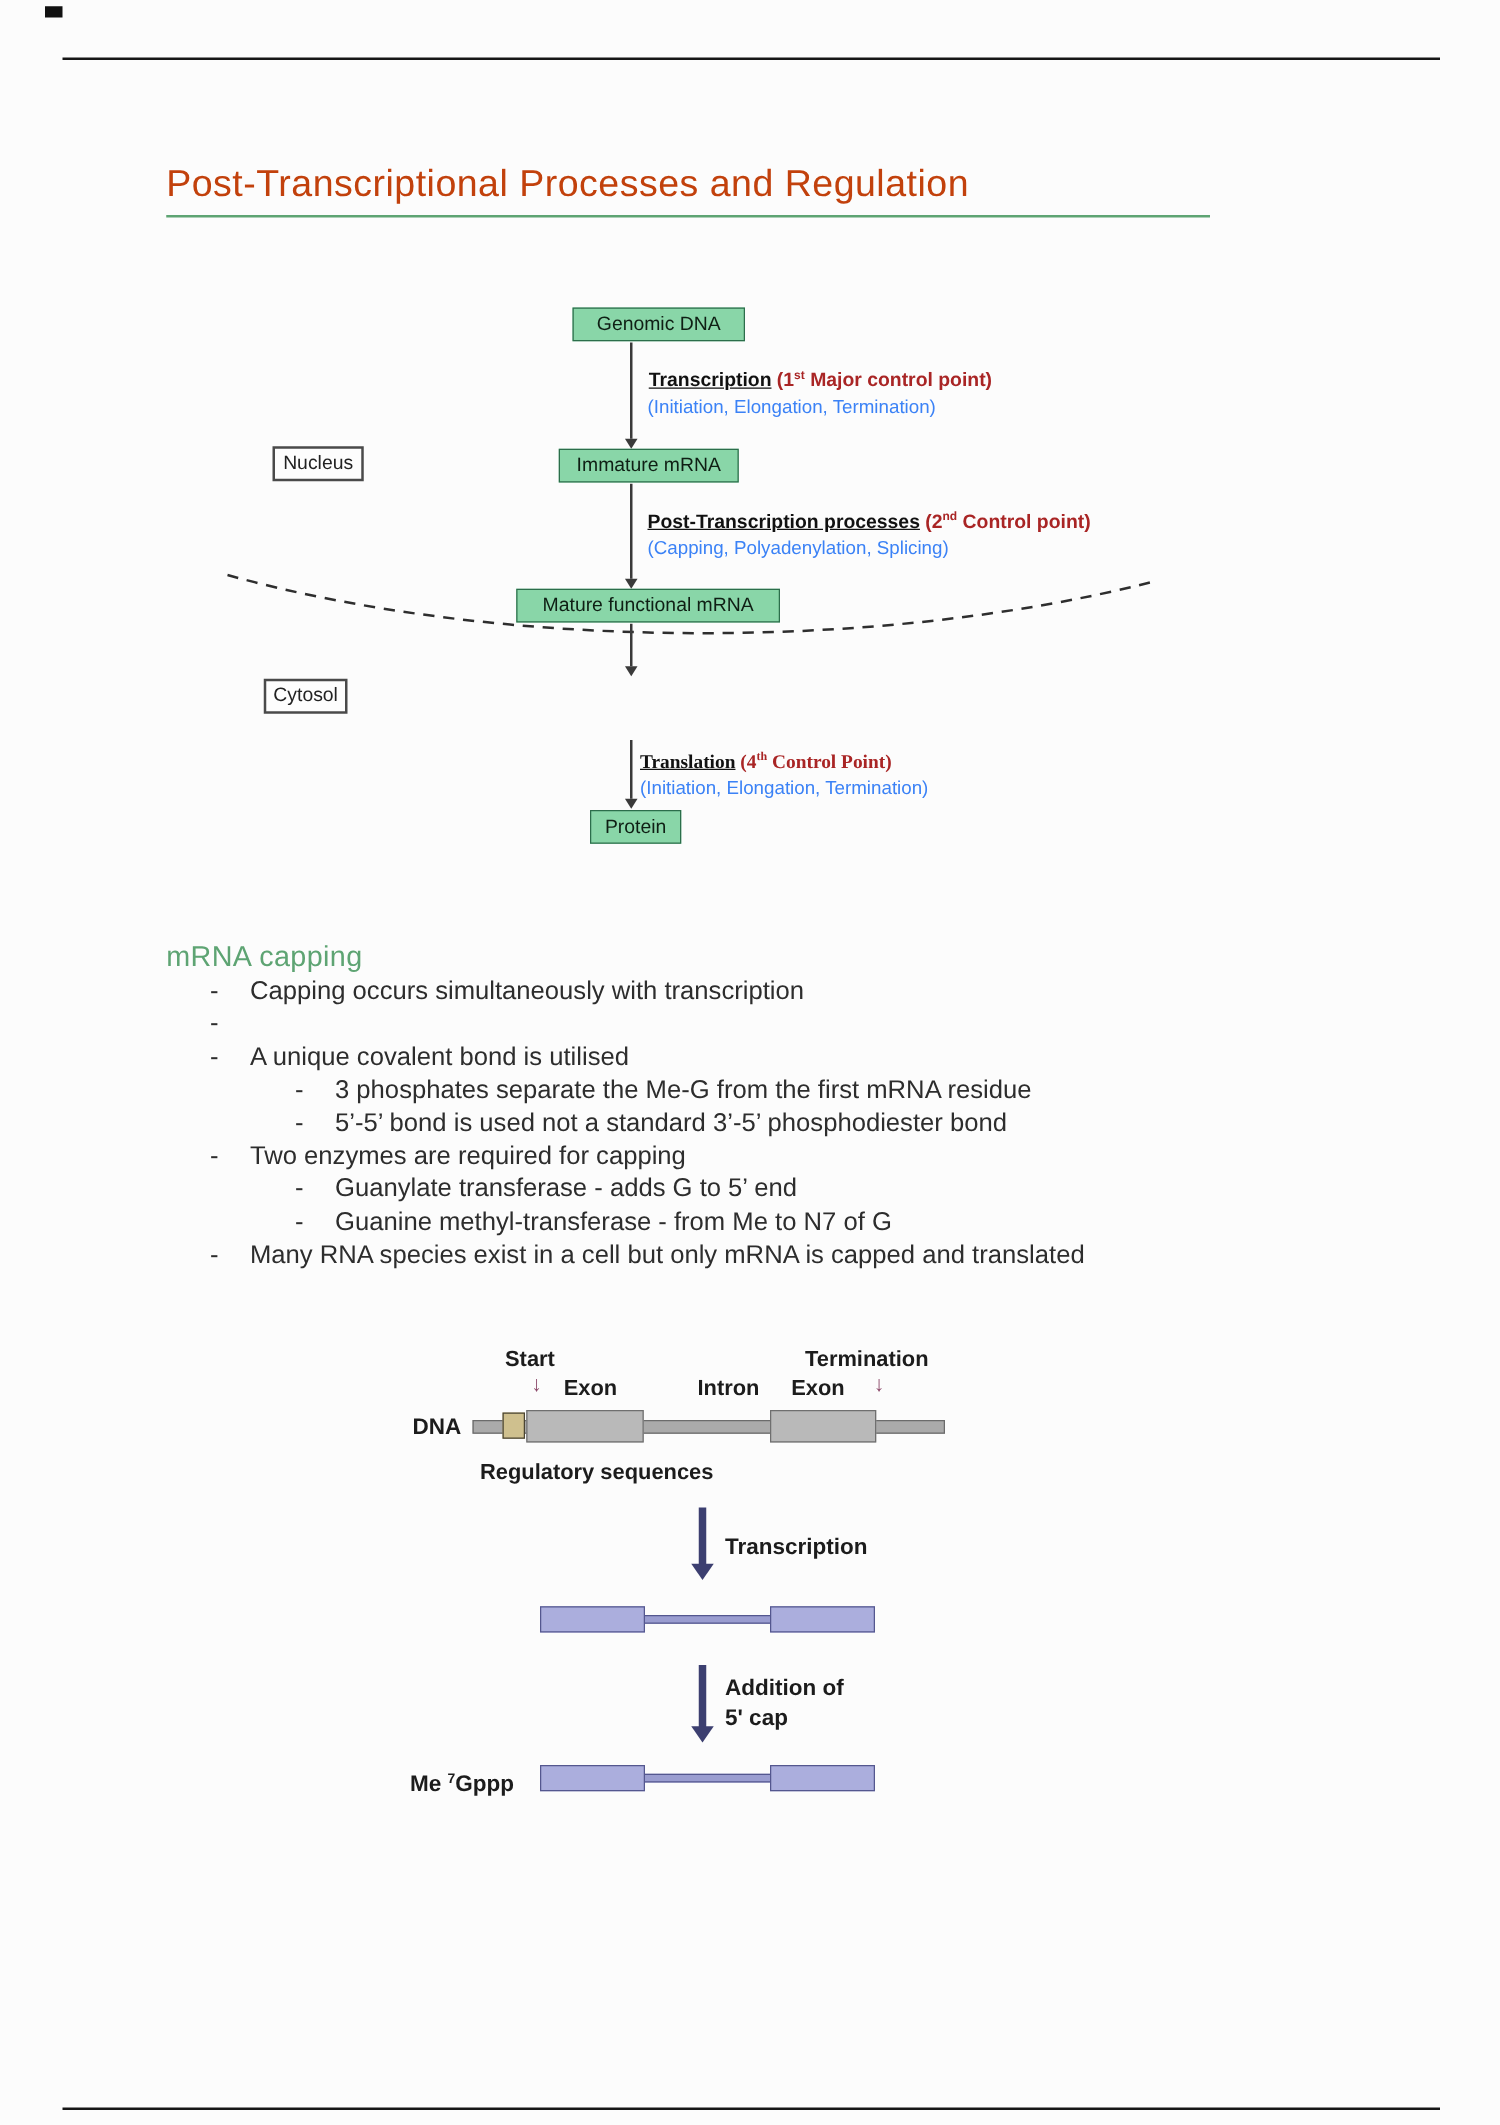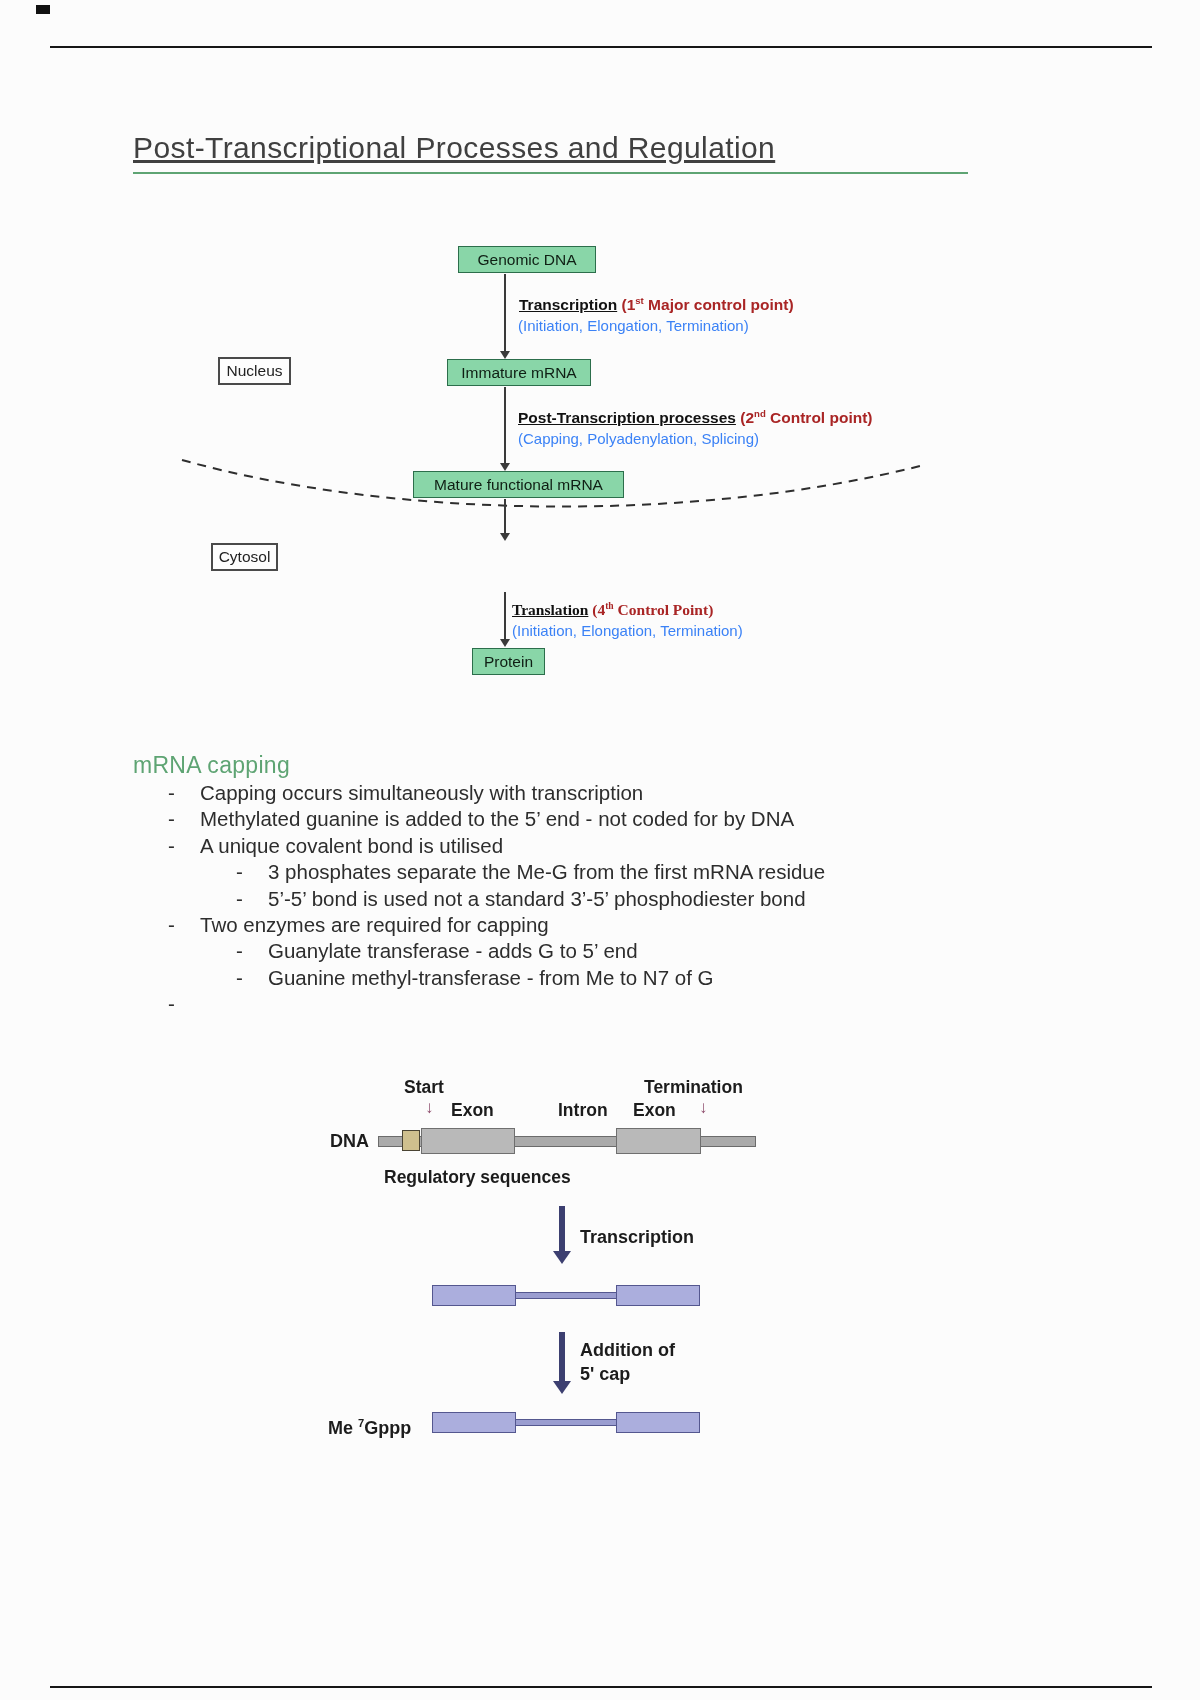--- a/index.html
+++ b/index.html
@@ -13,23 +13,22 @@
     color: #2b2b2b;
     overflow: hidden;
   }
   .rule { position:absolute; left:50px; width:1102px; height:2px; background:#161616; }
   .rule.top { top:46px; }
   .rule.bottom { top:1686px; }
   .corner-mark { position:absolute; left:36px; top:5px; width:14px; height:9px; background:#111; }
 
   .title {
     position:absolute; left:133px; top:131px;
-    font-size:30px; letter-spacing:0.4px; color:#404040; font-weight:500;
+    font-size:30px; letter-spacing:0.4px; color:#c2410c; font-weight:500;
     white-space:nowrap;
-    text-decoration:underline;
   }
   .title-underline { position:absolute; left:133px; top:172px; width:835px; height:2px; background:#5ea473; }
 
   
   .green-box {
     position:absolute;
     background:#89d6a8;
     border:1px solid #2c6e4b;
     display:flex; align-items:center; justify-content:center;
     font-size:15.5px; color:#0f1f14; text-align:center; line-height:18px;
@@ -143,21 +142,20 @@
 
   <div class="section-heading">mRNA capping</div>
 
   <div class="bullets">
     <div class="bullet l1">
       <span class="dash">-</span>
       <span class="txt">Capping occurs simultaneously with transcription</span>
     </div>
     <div class="bullet l1">
       <span class="dash">-</span>
-      <span class="txt">Methylated guanine is added to the 5’ end - not coded for by DNA</span>
     </div>
     <div class="bullet l1">
       <span class="dash">-</span>
       <span class="txt">A unique covalent bond is utilised</span>
     </div>
     <div class="bullet l2">
       <span class="dash">-</span>
       <span class="txt">3 phosphates separate the Me-G from the first mRNA residue</span>
     </div>
     <div class="bullet l2">
@@ -171,20 +169,21 @@
     <div class="bullet l2">
       <span class="dash">-</span>
       <span class="txt">Guanylate transferase - adds G to 5’ end</span>
     </div>
     <div class="bullet l2">
       <span class="dash">-</span>
       <span class="txt">Guanine methyl-transferase - from Me to N7 of G</span>
     </div>
     <div class="bullet l1">
       <span class="dash">-</span>
+      <span class="txt">Many RNA species exist in a cell but only mRNA is capped and translated</span>
     </div>
   </div>
 
   <div class="glabel" style="left:404px; top:1077px;">Start</div>
   <div class="glabel" style="left:644px; top:1077px;">Termination</div>
 
   <span class="mini-arrow" style="left:425px; top:1098px;">↓</span>
   <div class="glabel" style="left:451px; top:1100px;">Exon</div>
   <div class="glabel" style="left:558px; top:1100px;">Intron</div>
   <div class="glabel" style="left:633px; top:1100px;">Exon</div>

